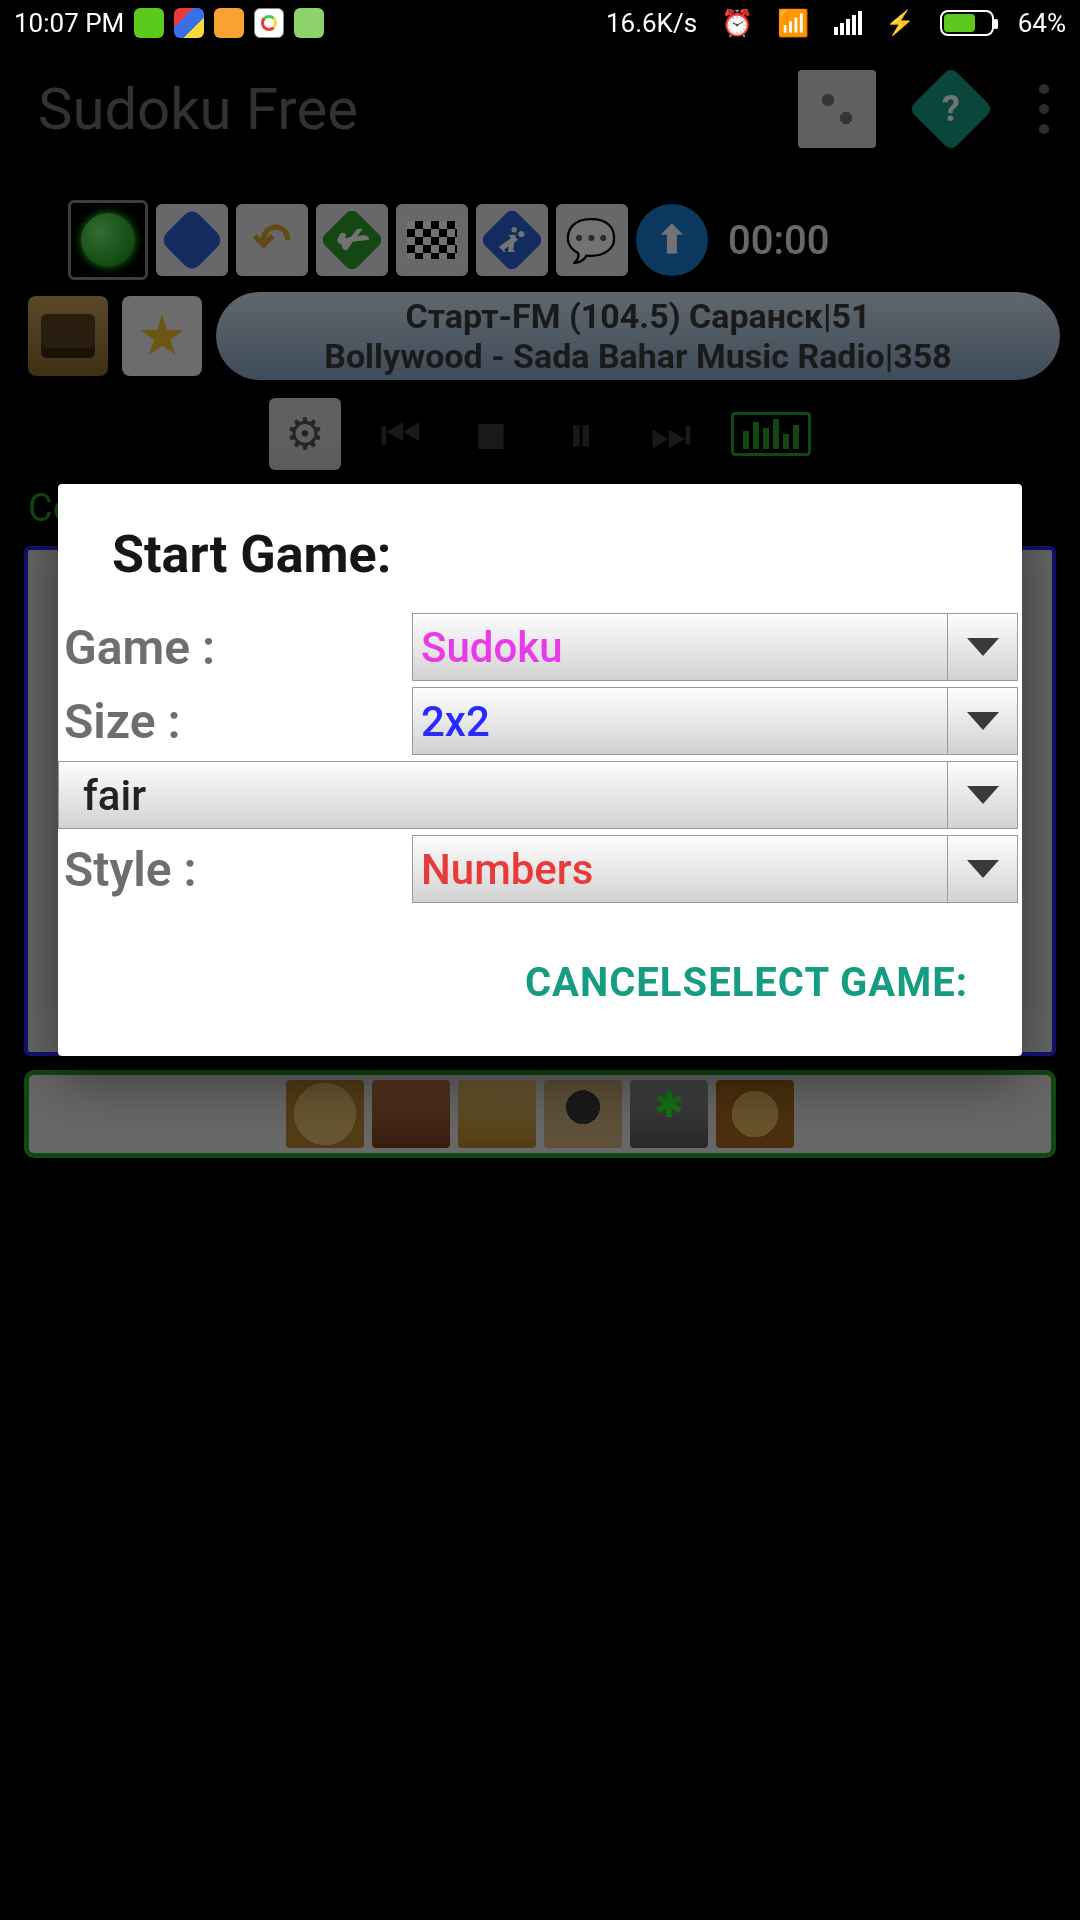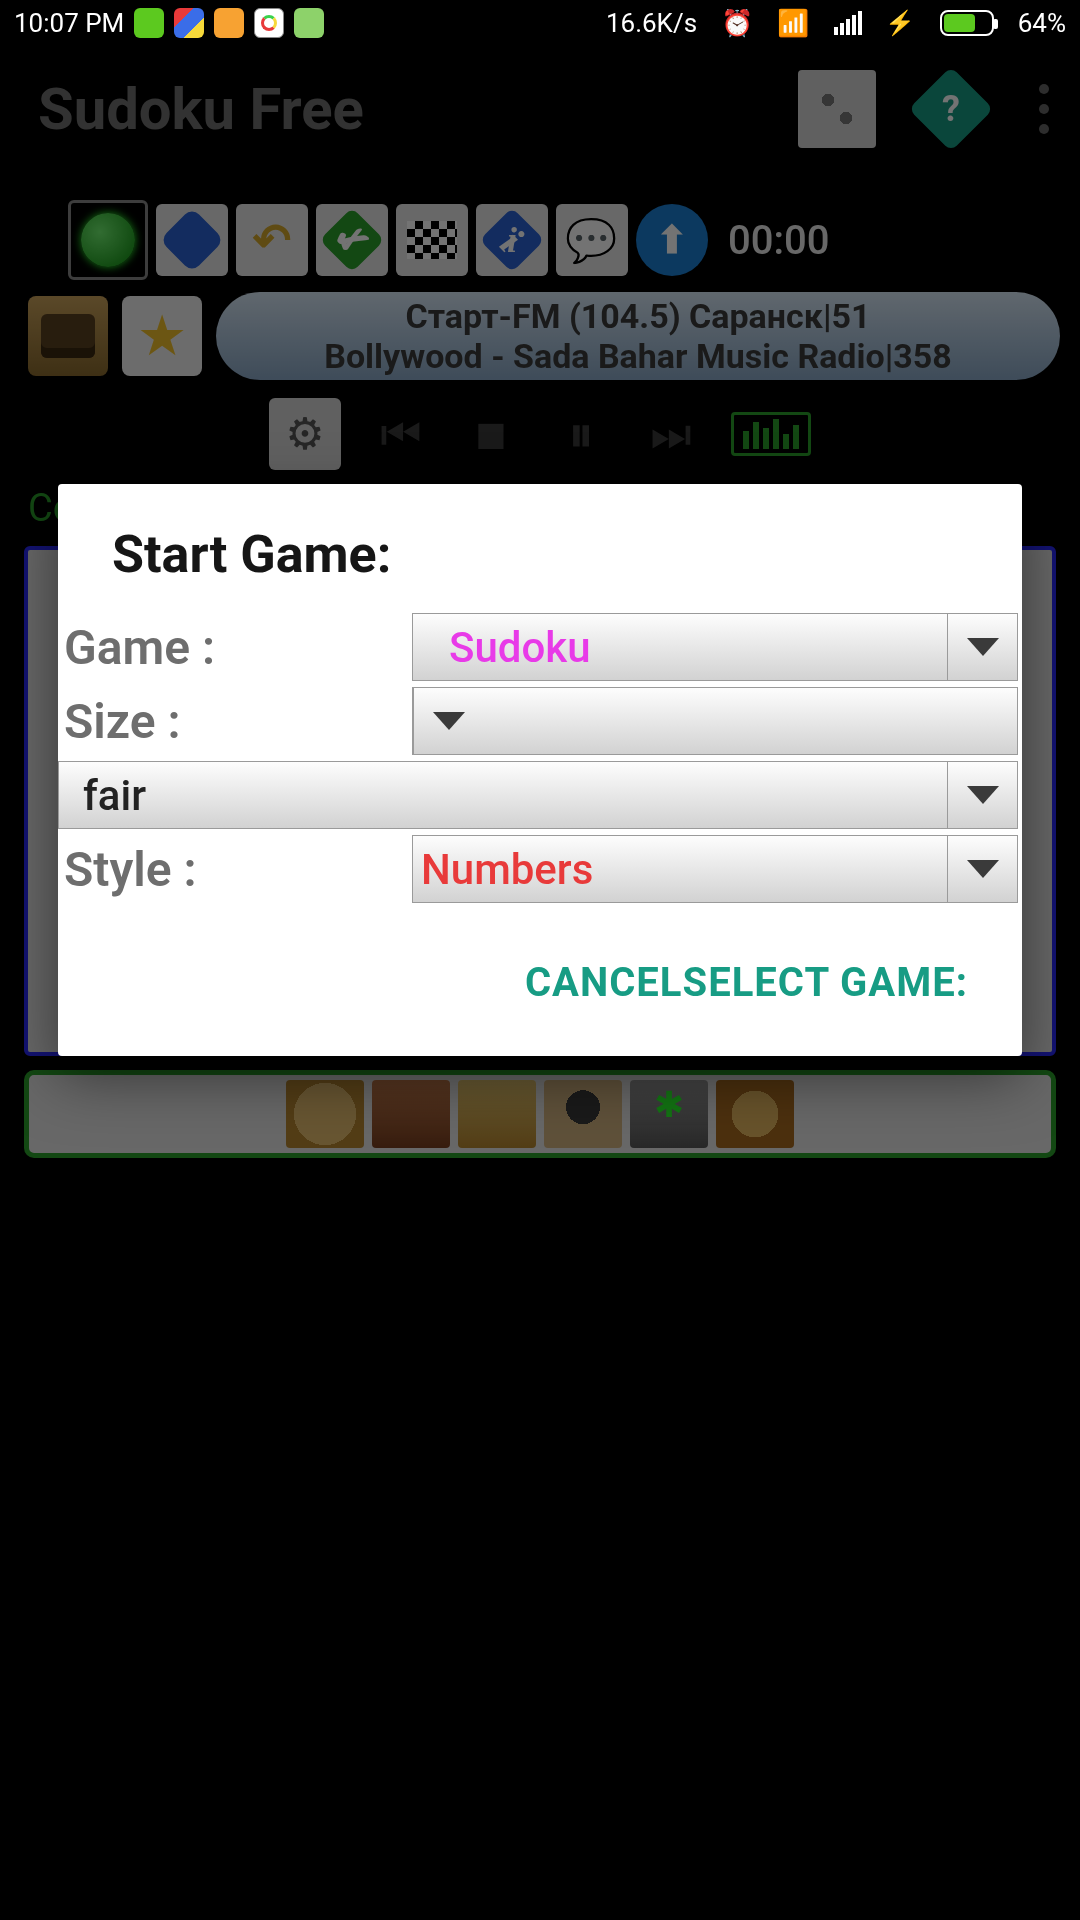--- a/index.html
+++ b/index.html
@@ -20,21 +20,21 @@
 .sb-batt::after { content: ""; position: absolute; right: -6px; top: 7px; width: 5px; height: 10px; background: #fff; border-radius: 2px; }
 .sb-charge { font-size: 24px; }
 .sb-signal { display: inline-flex; align-items: flex-end; gap: 2px; }
 .sb-signal span { width: 4px; background: #fff; }
 .sb-signal span:nth-child(1){height:8px} .sb-signal span:nth-child(2){height:12px} .sb-signal span:nth-child(3){height:16px} .sb-signal span:nth-child(4){height:20px} .sb-signal span:nth-child(5){height:24px}
 .sb-wifi, .sb-clock { font-size: 26px; }
 
 .dimmed { filter: brightness(0.45); pointer-events: none; }
 
 .appbar { height: 127px; background: #000; display: flex; align-items: center; padding: 0 12px 0 38px; }
-.appbar-title { color: #6e6e6e; font-size: 58px; font-weight: 700; flex: 1; }
+.appbar-title { color: #6e6e6e; font-size: 58px; font-weight: 400; flex: 1; }
 .appbar-btn { width: 78px; height: 78px; margin: 0 18px; display: flex; align-items: center; justify-content: center; }
 .appbar-btn.settings { background: #d6d6d6; border-radius: 4px; }
 .appbar-btn.settings::before { content: ""; width: 40px; height: 40px; background: radial-gradient(circle, #777 0 40%, transparent 40%), radial-gradient(circle, #777 0 40%, transparent 40%); background-position: 0 0, 18px 18px; background-size: 22px 22px; background-repeat: no-repeat; border-radius: 50%; }
 .appbar-btn.help { position: relative; }
 .appbar-btn.help::before { content: ""; width: 60px; height: 60px; background: #179c84; transform: rotate(45deg); border-radius: 8px; position: absolute; }
 .appbar-btn.help::after { content: "?"; color: #fff; font-size: 36px; font-weight: 700; position: relative; z-index: 1; }
 .overflow { width: 48px; display: flex; flex-direction: column; align-items: center; gap: 10px; margin-left: 12px; }
 .overflow span { width: 10px; height: 10px; border-radius: 50%; background: #656565; }
 
 .toolbar { display: flex; align-items: center; gap: 8px; padding: 28px 30px 0 68px; text-align: right; }
@@ -96,21 +96,21 @@
 
 .dialog-scrim { position: absolute; inset: 0; background: rgba(0,0,0,0.0); }
 .dialog { position: absolute; left: 58px; right: 58px; top: 484px; background: #fff; border-radius: 4px; box-shadow: 0 20px 60px rgba(0,0,0,0.5); padding: 40px 0 30px 0; }
 .dialog-title { font-size: 52px; font-weight: 700; color: #161616; padding: 0 0 24px 54px; }
 .dlg-row { display: flex; align-items: center; margin: 2px 0; height: 72px; }
 .dlg-label { width: 354px; padding-left: 6px; font-size: 48px; font-weight: 600; color: #6e6e6e; }
 .dlg-combo { flex: 1; margin-right: 4px; display: flex; height: 68px; border: 1px solid #9a9a9a; background: linear-gradient(#fdfdfd, #d2d2d2); }
 .dlg-combo .val { flex: 1; display: flex; align-items: center; padding-left: 8px; font-size: 42px; font-weight: 500; }
 .dlg-combo .arrow { width: 70px; border-left: 1px solid #9a9a9a; display: flex; align-items: center; justify-content: center; }
 .dlg-combo .arrow::before { content: ""; border-left: 16px solid transparent; border-right: 16px solid transparent; border-top: 18px solid #3a3a3a; }
-.val.magenta { color: #e83ae8; margin-left: 28px; }
+.val.magenta { color: #e83ae8; }
 .val.blue { color: #2a2aff; }
 .val.black { color: #222; padding-left: 24px; text-align: right; }
 .val.red { color: #e83a3a; }
 .dlg-actions { display: flex; justify-content: flex-end; padding: 52px 54px 20px 0; }
 .dlg-actions button { border: none; background: transparent; font-size: 40px; font-weight: 700; letter-spacing: 1px; color: #179c84; cursor: pointer; }
 </style>
 </head>
 <body>
 
 <div class="statusbar">
@@ -222,20 +222,21 @@
     <div class="dlg-label">Game :</div>
     <div class="dlg-combo">
       <div class="val magenta">Sudoku</div>
       <div class="arrow"></div>
     </div>
   </div>
 
   <div class="dlg-row">
     <div class="dlg-label">Size :</div>
     <div class="dlg-combo">
+      <div class="val blue">2x2</div>
       <div class="arrow"></div>
     </div>
   </div>
 
   <div class="dlg-row">
     <div class="dlg-combo">
       <div class="val black">fair</div>
       <div class="arrow"></div>
     </div>
   </div>

